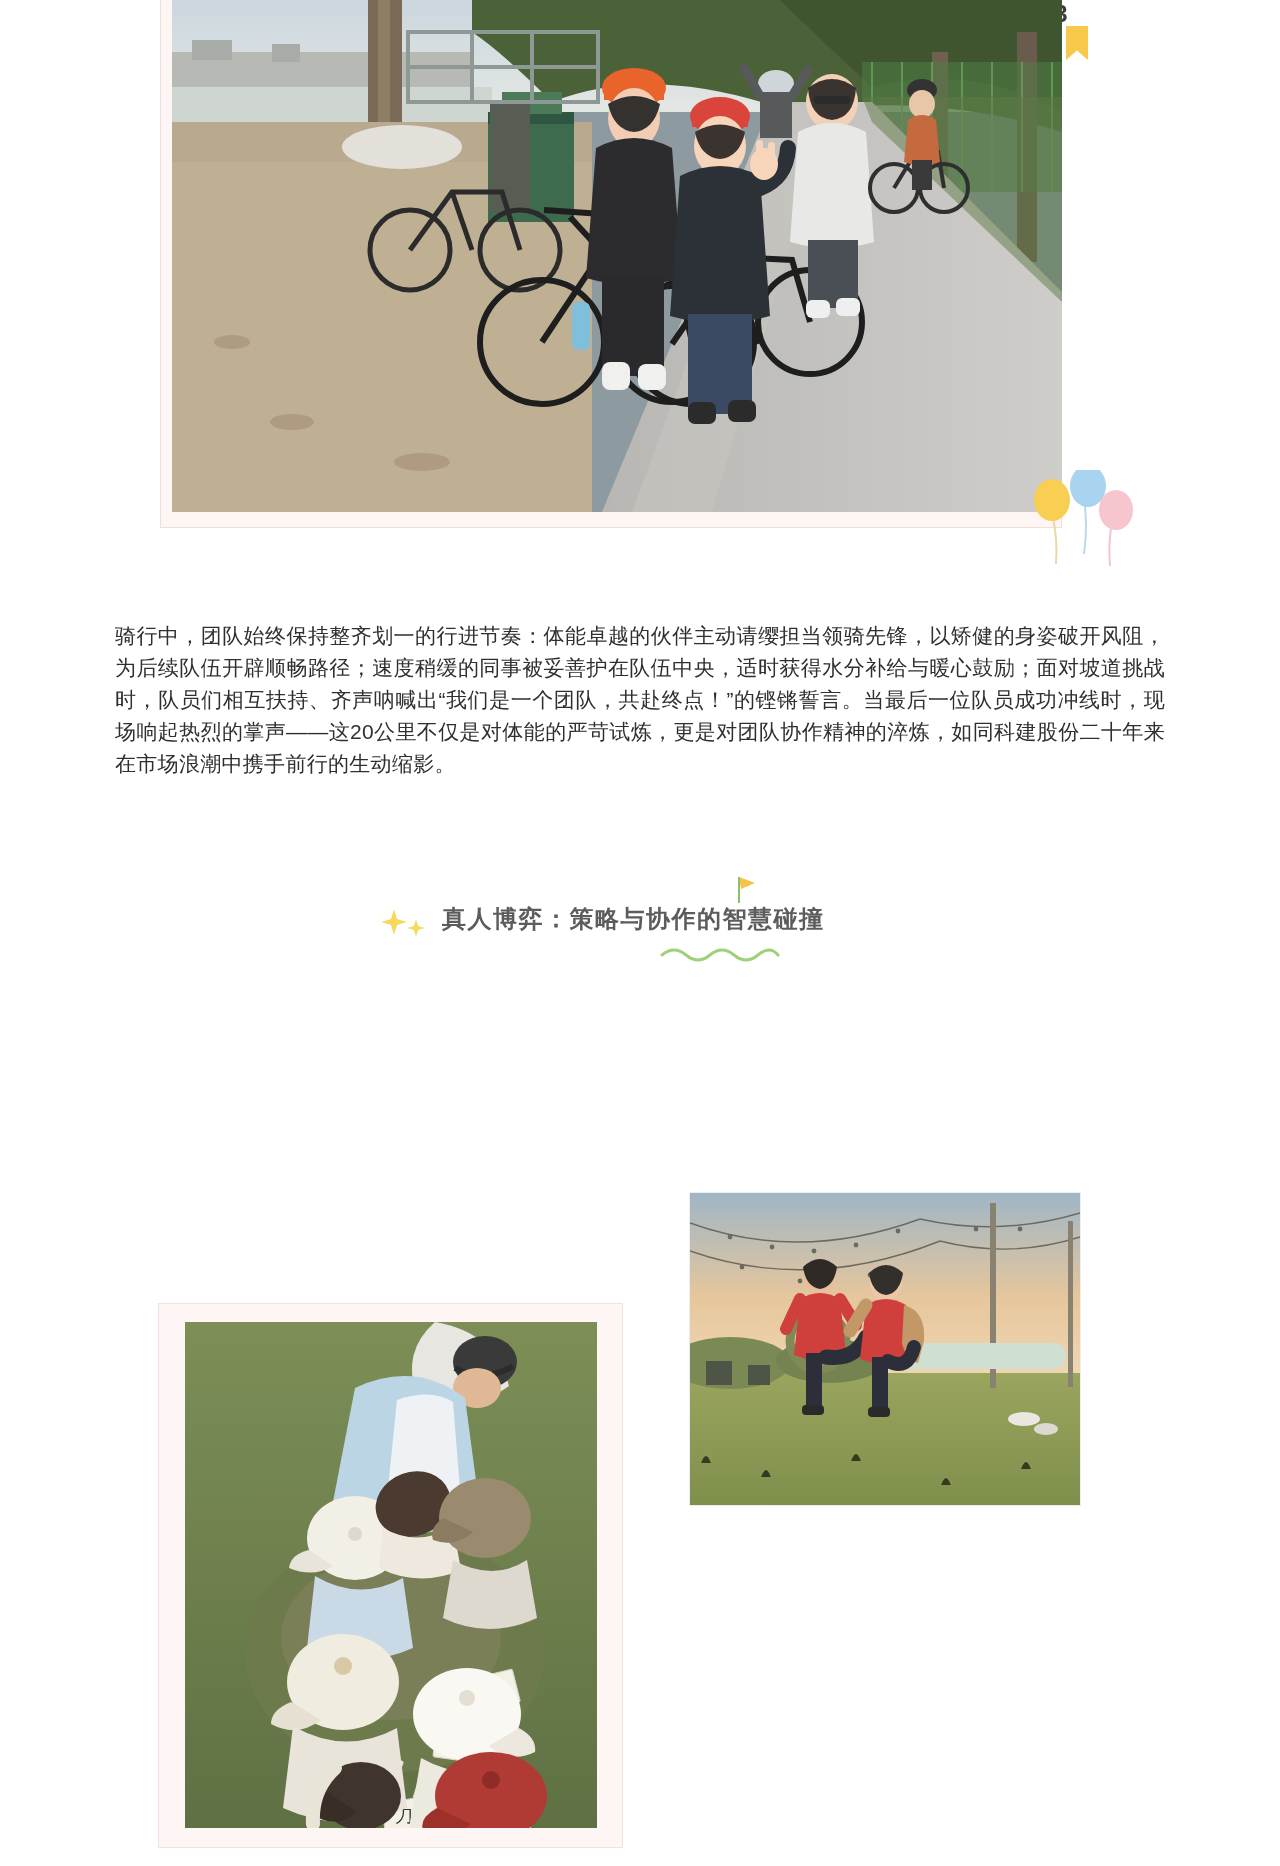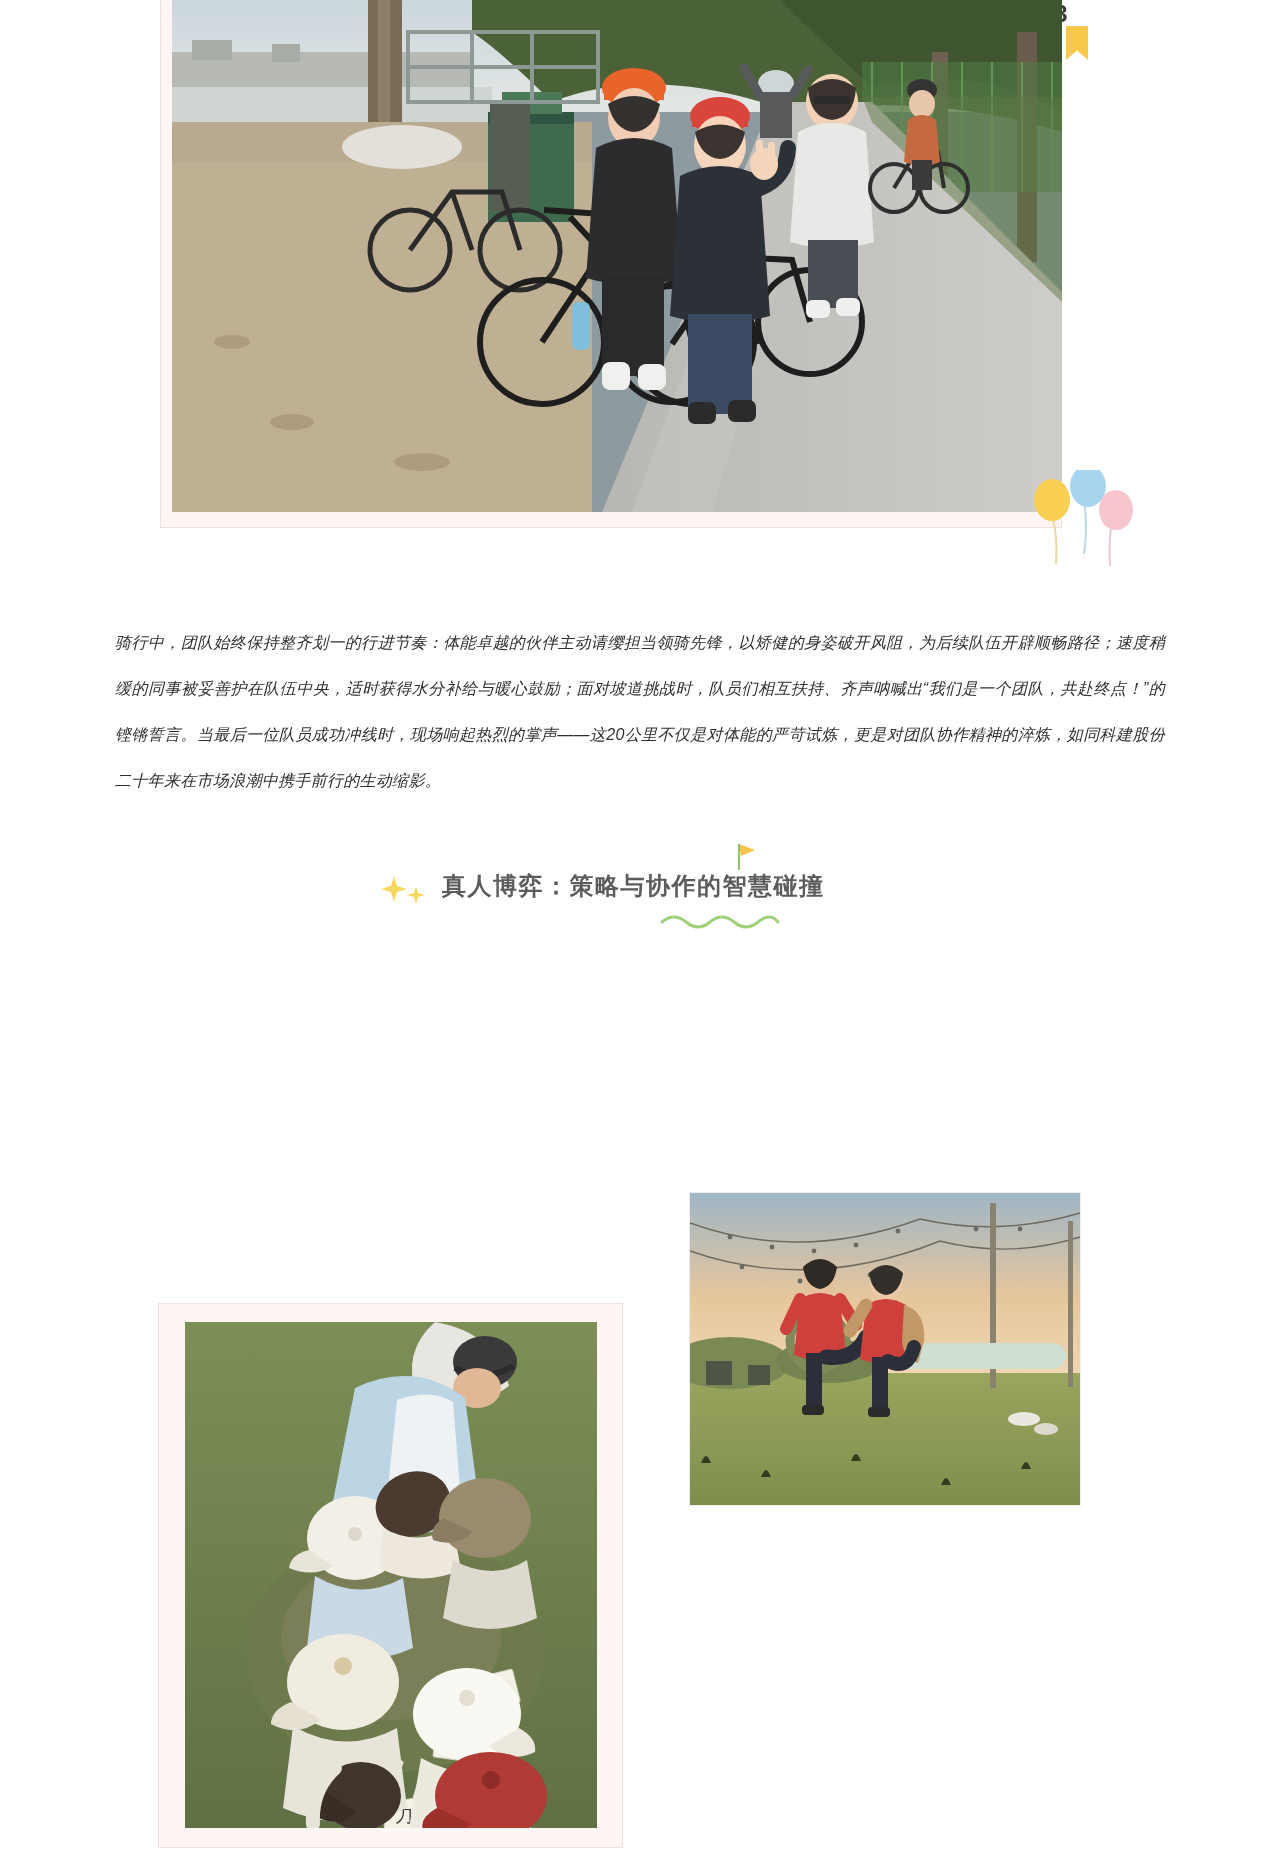--- a/index.html
+++ b/index.html
@@ -69,43 +69,42 @@
     position: absolute;
     left: 1032px;
     top: 470px;
     width: 120px;
     height: 120px;
   }
 
   
   .para {
     position: absolute;
-    font-size: 16px;
-    line-height: 46px;
+    font-size: 21px;
+    line-height: 32px;
     color: #2f2f2f;
     text-align: justify;
     letter-spacing: 0.3px;
-    font-style: italic;
   }
   #para1 {
     left: 115px;
     top: 620px;
     width: 1050px;
   }
   #para2 {
     left: 115px;
     top: 1024px;
     width: 1050px;
   }
 
   
   .section-heading-wrap {
     position: absolute;
     left: 380px;
-    top: 852px;
+    top: 885px;
     width: 520px;
     height: 100px;
   }
   .section-heading {
     position: absolute;
     left: 62px;
     top: 18px;
     font-size: 24px;
     font-weight: bold;
     color: #5c5c5c;

